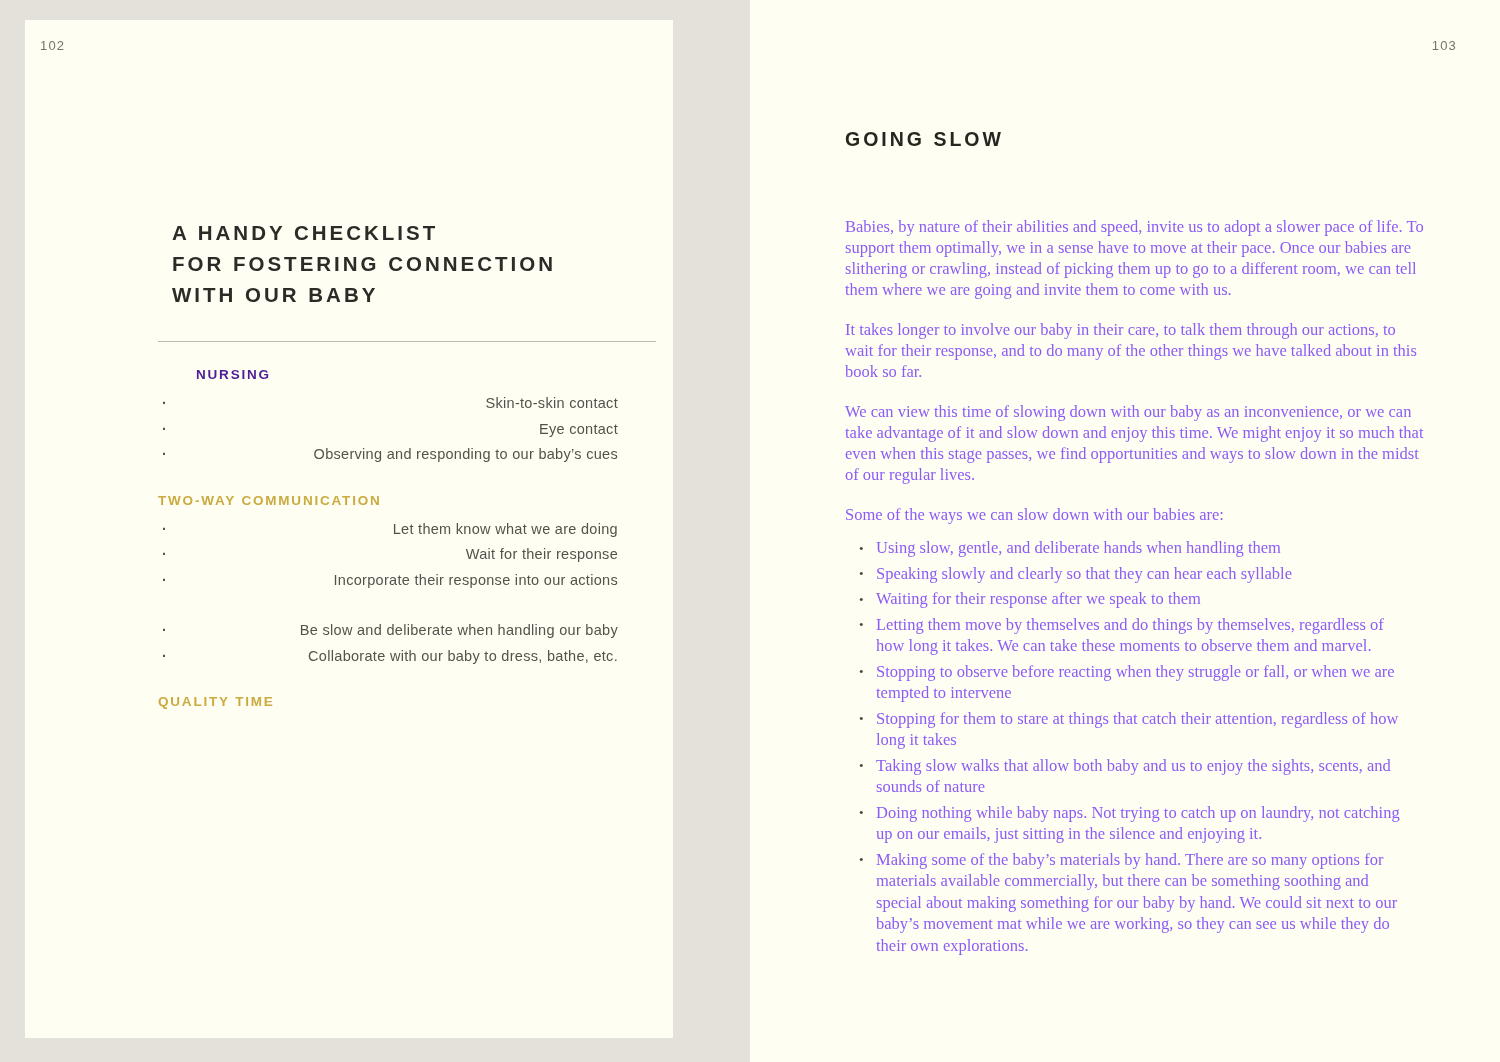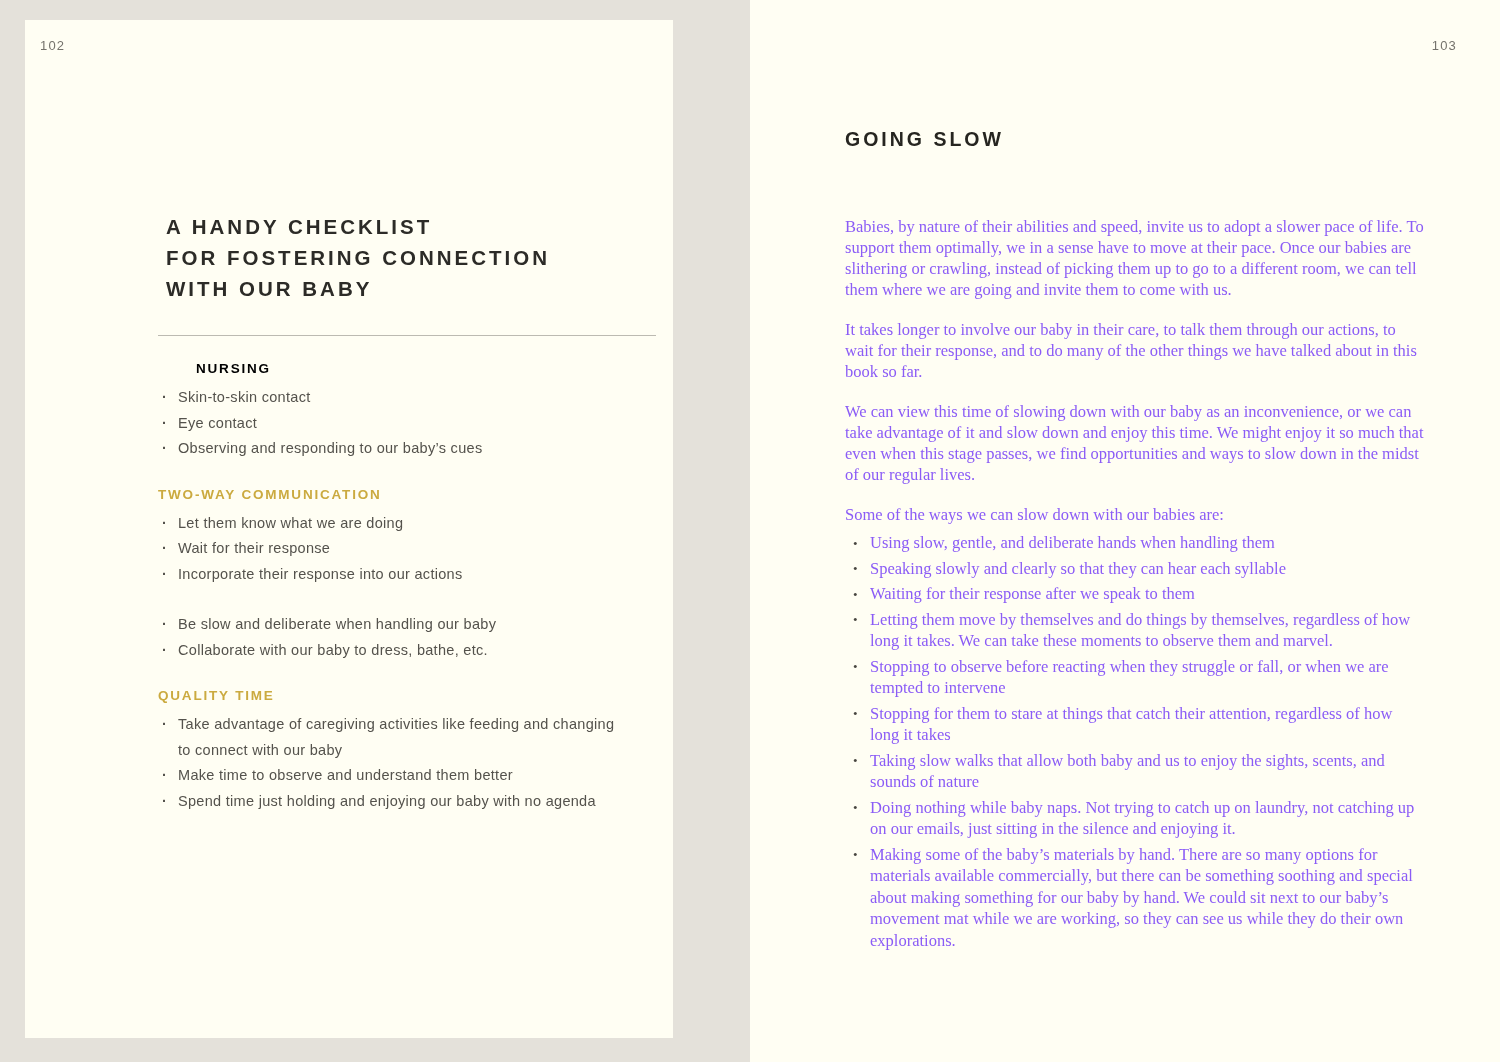--- a/index.html
+++ b/index.html
@@ -17,58 +17,58 @@
   .pageno {
     position: absolute; top: 18px;
     font-size: 13px; letter-spacing: 1.2px; color: #75736c;
   }
   .pageno-left  { left: 15px; }
   .pageno-right { top: 38px; right: 43px; }
 
   
   .left-content { position: absolute; left: 133px; top: 183px; width: 505px; }
   .checklist-title {
-    margin: 8px; font-size: 20.5px; font-weight: bold;
+    margin: 14px; font-size: 20.5px; font-weight: bold;
     line-height: 31px; letter-spacing: 3px; color: #2c2b27;
   }
   .checklist-title span { display: block; }
   .rule {
     border: none; border-top: 1px solid #bcbab1;
     width: 498px; margin: 31px 0 0 0;
   }
   .check-section { margin-top: 25px; }
   .check-heading {
     margin: 0; font-size: 13.5px; font-weight: bold;
     letter-spacing: 1.8px; color: #cbaa3f;
   }
   .checklist { list-style: none; margin: 9px 0 0 0; padding: 0; width: 460px; }
   .checklist li {
     position: relative; padding-left: 20px;
     font-size: 14.5px; line-height: 25.5px;
-    letter-spacing: 0.3px; color: #54524c;
+    letter-spacing: 0.3px; color: #54524c; text-align: right;
   }
   .checklist li::before {
     content: "·"; position: absolute; left: 4px; top: 0;
     font-weight: bold; color: #54524c;
   }
 
   
   .right-title {
     position: absolute; left: 95px; top: 128px; margin: 0;
     font-size: 19.5px; font-weight: bold;
     letter-spacing: 3px; color: #262520;
   }
   .right-body {
     position: absolute; left: 95px; top: 216px; width: 580px;
     font-family: "Liberation Serif", serif;
     font-size: 16.5px; line-height: 21px; color: #8b5cf6;
   }
   .right-body p { margin: 0 0 19px 0; }
   .right-body p.list-intro { margin-bottom: 7px; }
-  .slow-list { list-style: none; margin: 6px; padding: 0; }
+  .slow-list { list-style: none; margin: 12px; padding: 0; }
   .slow-list li {
     position: relative; padding-left: 19px;
     line-height: 21.5px; margin-bottom: 4px;
   }
   .slow-list li::before {
     content: "•"; position: absolute; left: 2px; top: 0.5px;
     font-size: 13px; color: #47453f;
   }
 </style>
 </head>
@@ -80,21 +80,21 @@
   <div class="left-content">
     <h1 class="checklist-title">
       <span>A HANDY CHECKLIST</span>
       <span>FOR FOSTERING CONNECTION</span>
       <span>WITH OUR BABY</span>
     </h1>
 
     <hr class="rule">
 
     <section class="check-section">
-      <h2 class="check-heading" style="color: #000000; padding-left: 38px;">NURSING</h2>
+      <h2 class="check-heading" style="color: #4c1d95; padding-left: 38px;">NURSING</h2>
       <ul class="checklist">
         <li>Skin-to-skin contact</li>
         <li>Eye contact</li>
         <li>Observing and responding to our baby’s cues</li>
       </ul>
     </section>
 
     <section class="check-section">
       <h2 class="check-heading" style="color: rgb(203, 170, 63);">TWO-WAY COMMUNICATION</h2>
       <ul class="checklist">
@@ -106,25 +106,20 @@
 
     <section class="check-section">
       <ul class="checklist">
         <li>Be slow and deliberate when handling our baby</li>
         <li>Collaborate with our baby to dress, bathe, etc.</li>
       </ul>
     </section>
 
     <section class="check-section">
       <h2 class="check-heading" style="color: rgb(203, 170, 63);">QUALITY TIME</h2>
-      <ul class="checklist">
-        <li>Take advantage of caregiving activities like feeding and changing to connect with our baby</li>
-        <li>Make time to observe and understand them better</li>
-        <li>Spend time just holding and enjoying our baby with no agenda</li>
-      </ul>
     </section>
   </div>
 </div>
 
 <div class="page page-right">
   <div class="pageno pageno-right">103</div>
 
   <h1 class="right-title">GOING SLOW</h1>
 
   <div class="right-body">

